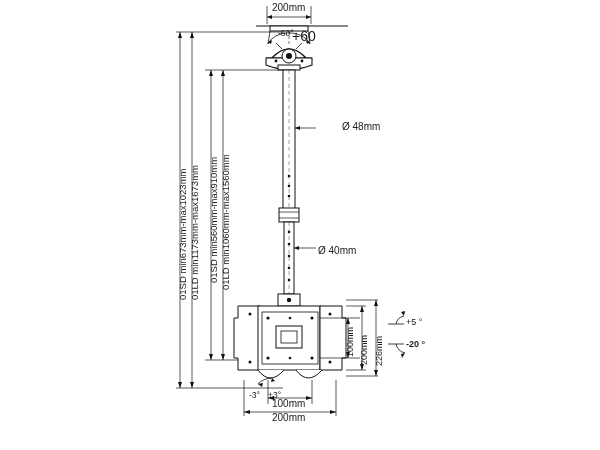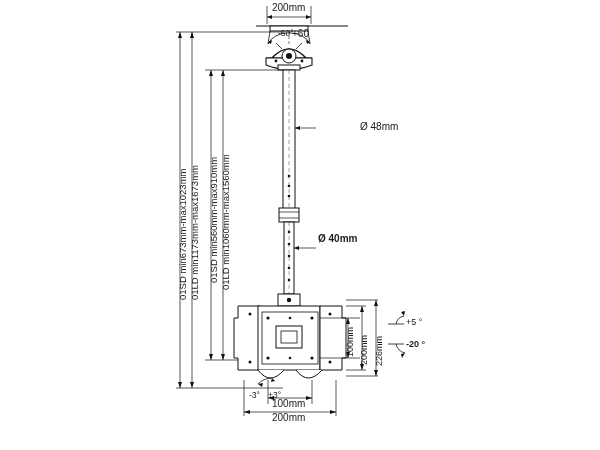--- a/index.html
+++ b/index.html
@@ -229,25 +229,25 @@
         <line x1="244" y1="412" x2="336" y2="412"></line>
         <path d="M244 412 l6 -2 l0 4 z" fill="#111" stroke="none"></path>
         <path d="M336 412 l-6 -2 l0 4 z" fill="#111" stroke="none"></path>
       </g>
     </g>
   </svg>
 
   <div class="lbl lbl-md" style="left:272px; top:3px;">200mm</div>
 
   <div class="lbl lbl-sm" style="left:266px; top:29px; font-size:8.5px;margin-left:12px;">-60°</div>
-  <div class="lbl lbl-sm" style="left:292px; top:29px; font-size:10px;">+60</div>
-
-  <div class="lbl lbl-md" style="left:336px; top:122px;padding-left:24px;">Ø 48mm</div>
-
-  <div class="lbl lbl-md" style="left:318px; top:234px;font-weight:bold;">Ø 40mm</div>
+  <div class="lbl lbl-sm" style="left:292px; top:29px; font-size:14px;">+60</div>
+
+  <div class="lbl lbl-md" style="left:318px; top:122px;padding-left:24px;">Ø 48mm</div>
+
+  <div class="lbl lbl-md" style="left:318px; top:246px;">Ø 40mm</div>
 
   <div class="lbl vert" style="left:178px; top:300px;">01SD min673mm-max1023mm</div>
   <div class="lbl vert" style="left:190px; top:300px;">01LD min1173mm-max1673mm</div>
   <div class="lbl vert" style="left:209px; top:283px;">01SD min560mm-max910mm</div>
   <div class="lbl vert" style="left:221px; top:290px;">01LD min1060mm-max1560mm</div>
 
   <div class="lbl vert-small" style="left:346px; top:357px;">100mm</div>
   <div class="lbl vert-small" style="left:360px; top:365px;">200mm</div>
   <div class="lbl vert-small" style="left:375px; top:366px;">226mm</div>
 

